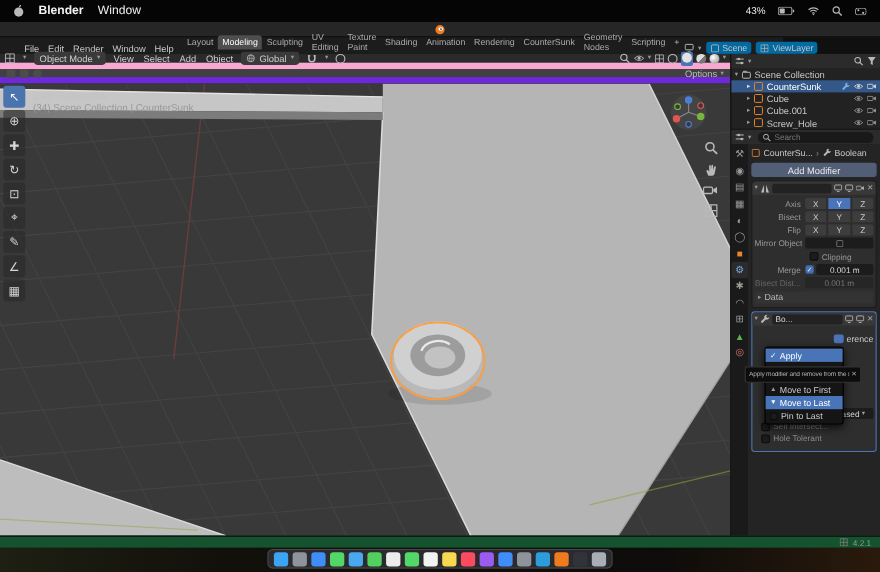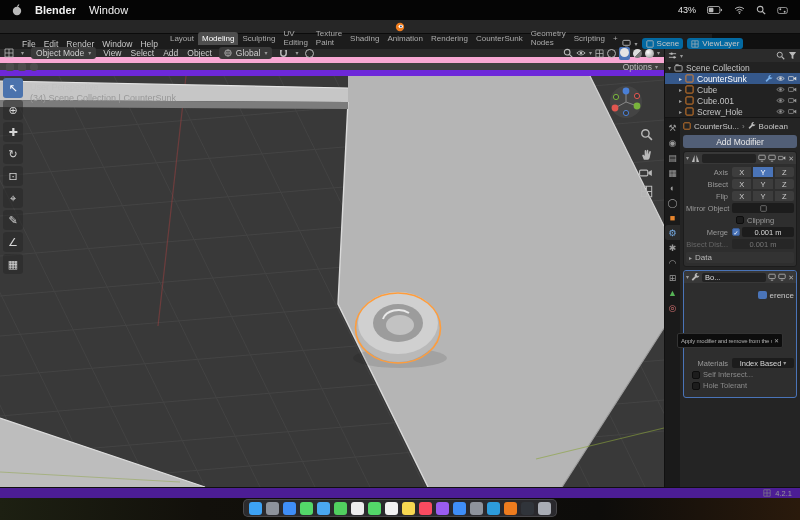--- a/index.html
+++ b/index.html
@@ -76,21 +76,21 @@
 .ckrow{height:11px;display:flex;align-items:center;gap:3px;padding-left:6px;font-size:7.5px;color:#8a8a8a}
 .badge{width:9px;height:8px;background:#4a74b8;border-radius:2px;flex:none}
 
 .cmenu{position:absolute;left:30px;top:266px;width:72px;background:#151515;border:1px solid #000;border-radius:3px;box-shadow:0 3px 8px rgba(0,0,0,.7);padding:1px 0;z-index:5}
 .mrow{height:12px;display:flex;align-items:center;gap:3px;padding:0 4px;font-size:8px;color:#c9c9c9}
 .mrow.hl{background:#4a74b8;color:#fff}
 .mgap{height:19px}
 .tip{position:absolute;left:12px;top:284px;width:106px;height:15px;background:#0d0d0d;border:1px solid #333;border-radius:2px;display:flex;align-items:center;padding:0 3px;z-index:6}
 .tip .tx{font-size:6px;color:#b0b0b0;white-space:nowrap;overflow:hidden;letter-spacing:-.2px;flex:1}
 
-.stat{left:0;top:487px;width:800px;height:11px;background:#4c1d95;border-top:1px solid #0f0f0f;display:flex;align-items:center;justify-content:flex-end;gap:4px;padding:0 8px;font-size:7.5px;color:#999}
+.stat{left:0;top:487px;width:800px;height:11px;background:#14532d;border-top:1px solid #0f0f0f;display:flex;align-items:center;justify-content:flex-end;gap:4px;padding:0 8px;font-size:7.5px;color:#999}
 
 .desk{left:0;top:498px;width:800px;height:22px;background:linear-gradient(90deg,#1d2012,#12100b 25%,#0d0c0a 75%,#2a1a0c)}
 .dock{position:absolute;left:50%;top:499px;transform:translateX(-50%);height:18px;background:rgba(70,70,80,.5);border:1px solid rgba(255,255,255,.14);border-radius:5px;display:flex;align-items:center;gap:4px;padding:0 5px}
 .dicon{width:13px;height:13px;border-radius:3px}
 </style>
 </head>
 <body>
 
 <svg width="0" height="0" style="position:absolute" aria-hidden="true">
     <defs>
@@ -465,20 +465,32 @@
     <span>Screw_Hole</span>
     <span class="sp"></span>
     <svg class="ic" width="9" height="7" style="color:#999">
         <use href="#s-eye"></use>
       </svg>
     <svg class="ic" width="9" height="7" style="color:#999">
         <use href="#s-cam"></use>
       </svg>
   </div>
   <div style="height:1px;background:#141414;flex:none"></div>
+  <div class="phdr">
+    <svg class="ic" width="9" height="9">
+        <use href="#s-sliders"></use>
+      </svg>
+    <span class="car">▾</span>
+    <div class="srch">
+      <svg class="ic" width="8" height="8">
+          <use href="#s-mag"></use>
+        </svg>
+      <span>Search</span>
+    </div>
+  </div>
   <div class="pbody">
     <div class="ptabs">
       <div class="ptab">
           <span style="color: rgb(154, 154, 154);">⚒</span>
         </div>
       <div class="ptab">
           <span style="color: rgb(154, 154, 154);">◉</span>
         </div>
       <div class="ptab">
           <span style="color: rgb(154, 154, 154);">▤</span>
@@ -643,20 +655,39 @@
           </div>
           <div class="ckrow">
             <span class="chk"></span>
             <span>Hole Tolerant</span>
           </div>
         </div>
       </div>
     </div>
   </div>
 
+  <div class="cmenu">
+    <div class="mrow hl">
+      <span style="font-size:7px">✓</span>
+      <span>Apply</span>
+    </div>
+    <div class="mgap"></div>
+    <div class="mrow">
+      <span class="car">▲</span>
+      <span>Move to First</span>
+    </div>
+    <div class="mrow hl">
+      <span class="car" style="color:#fff">▼</span>
+      <span>Move to Last</span>
+    </div>
+    <div class="mrow">
+      <span class="chk" style="width:7px;height:7px"></span>
+      <span>Pin to Last</span>
+    </div>
+  </div>
   <div class="tip">
     <span class="tx">Apply modifier and remove from the stack.</span>
     <span class="x" style="font-size:6px;margin-left:2px">✕</span>
   </div>
 </div>
 
 <div class="stat abs">
   <svg class="ic" width="8" height="8" style="color:#888">
       <use href="#s-grid4"></use>
     </svg>

